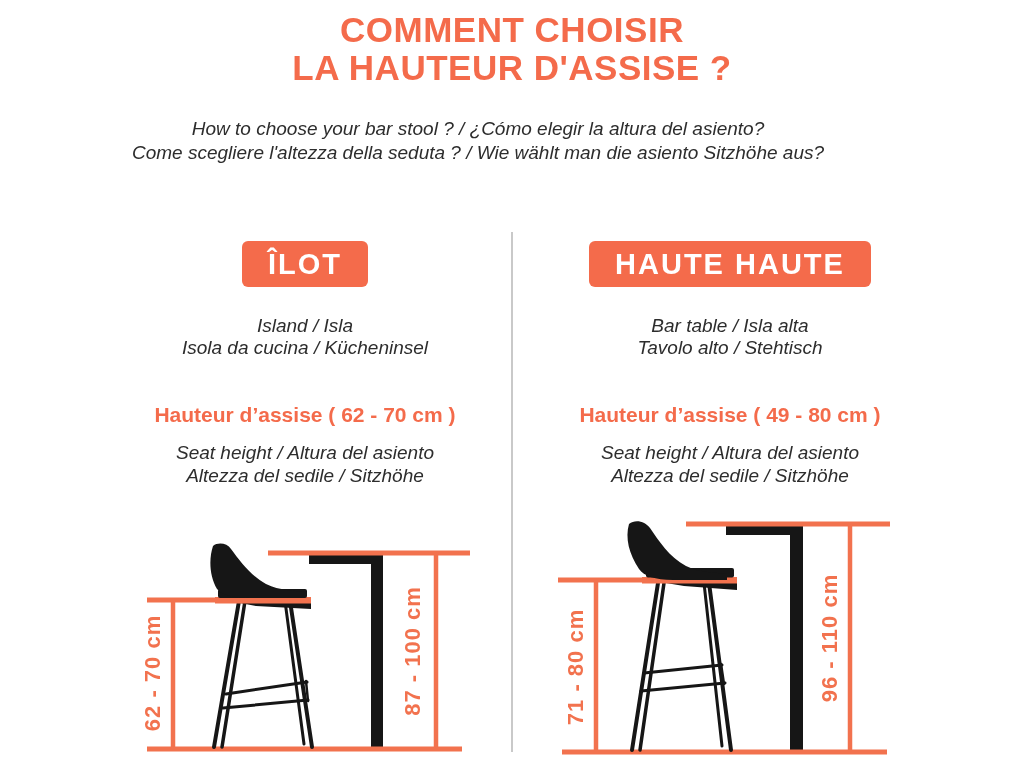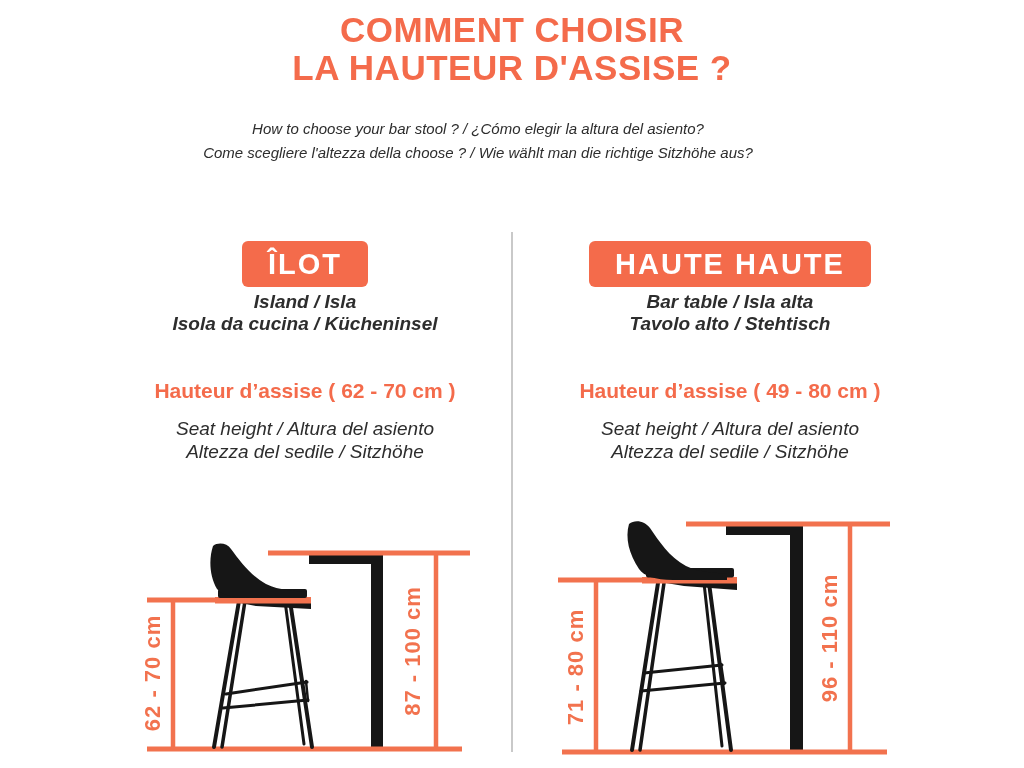--- a/index.html
+++ b/index.html
@@ -12,41 +12,41 @@
   .canvas{position:absolute;inset:0;background:#fff;}
 
   
   .title{
     position:absolute;top:11px;left:0;width:1024px;
     text-align:center;color:#f46b4b;font-weight:bold;
     font-size:35px;line-height:38px;letter-spacing:.5px;
   }
   .subtitle{
     position:absolute;top:117px;left:0;width:956px;
-    text-align:center;font-style:italic;font-size:15px;line-height:24px;
+    text-align:center;font-style:italic;font-size:19px;line-height:24px;
     color:#2d2d2d;
   }
 
   
   .divider{
     position:absolute;left:511px;top:232px;width:2px;height:520px;
     background:#c9c9c9;
   }
 
   
   .col{position:absolute;text-align:center;color:#2d2d2d;}
   .col-left{left:100px;top:241px;width:410px;}
   .col-right{left:518px;top:241px;width:424px;}
   .badge{
     display:inline-block;background:#f46b4b;color:#ffffff;
     font-weight:bold;font-size:29px;letter-spacing:2px;
     height:46px;line-height:46px;padding:0 26px;border-radius:6px;
   }
   .trans{
-    margin:4px 0 0 0;font-style:italic;font-size:19px;line-height:22px;font-weight:bold;
+    margin:28px 0 0 0;font-style:italic;font-size:19px;line-height:22px;
   }
   .seat-label{
     margin:42px 0 0 0;color:#f46b4b;font-weight:bold;
     font-size:21px;line-height:28px;
   }
   .seat-trans{
     margin:12px 0 16px 0;font-style:italic;font-size:19px;line-height:23px;
   }
 
   
@@ -65,21 +65,21 @@
 <body>
 
 <div class="canvas">
 
   <div class="title">
     <div>COMMENT CHOISIR</div>
     <div>LA HAUTEUR D'ASSISE ?</div>
   </div>
   <div class="subtitle">
     <div>How to choose your bar stool ? / ¿Cómo elegir la altura del asiento?</div>
-    <div>Come scegliere l'altezza della choose ? / Wie wählt man die richtige Sitzhöhe aus?</div>
+    <div>Come scegliere l'altezza della seduta ? / Wie wählt man die asiento Sitzhöhe aus?</div>
   </div>
 
   <div class="divider"></div>
 
   <section class="col col-left">
     <div class="badge">ÎLOT</div>
     <p class="trans">
       <span>Island / Isla</span><br>
       <span>Isola da cucina / Kücheninsel</span>
     </p>

